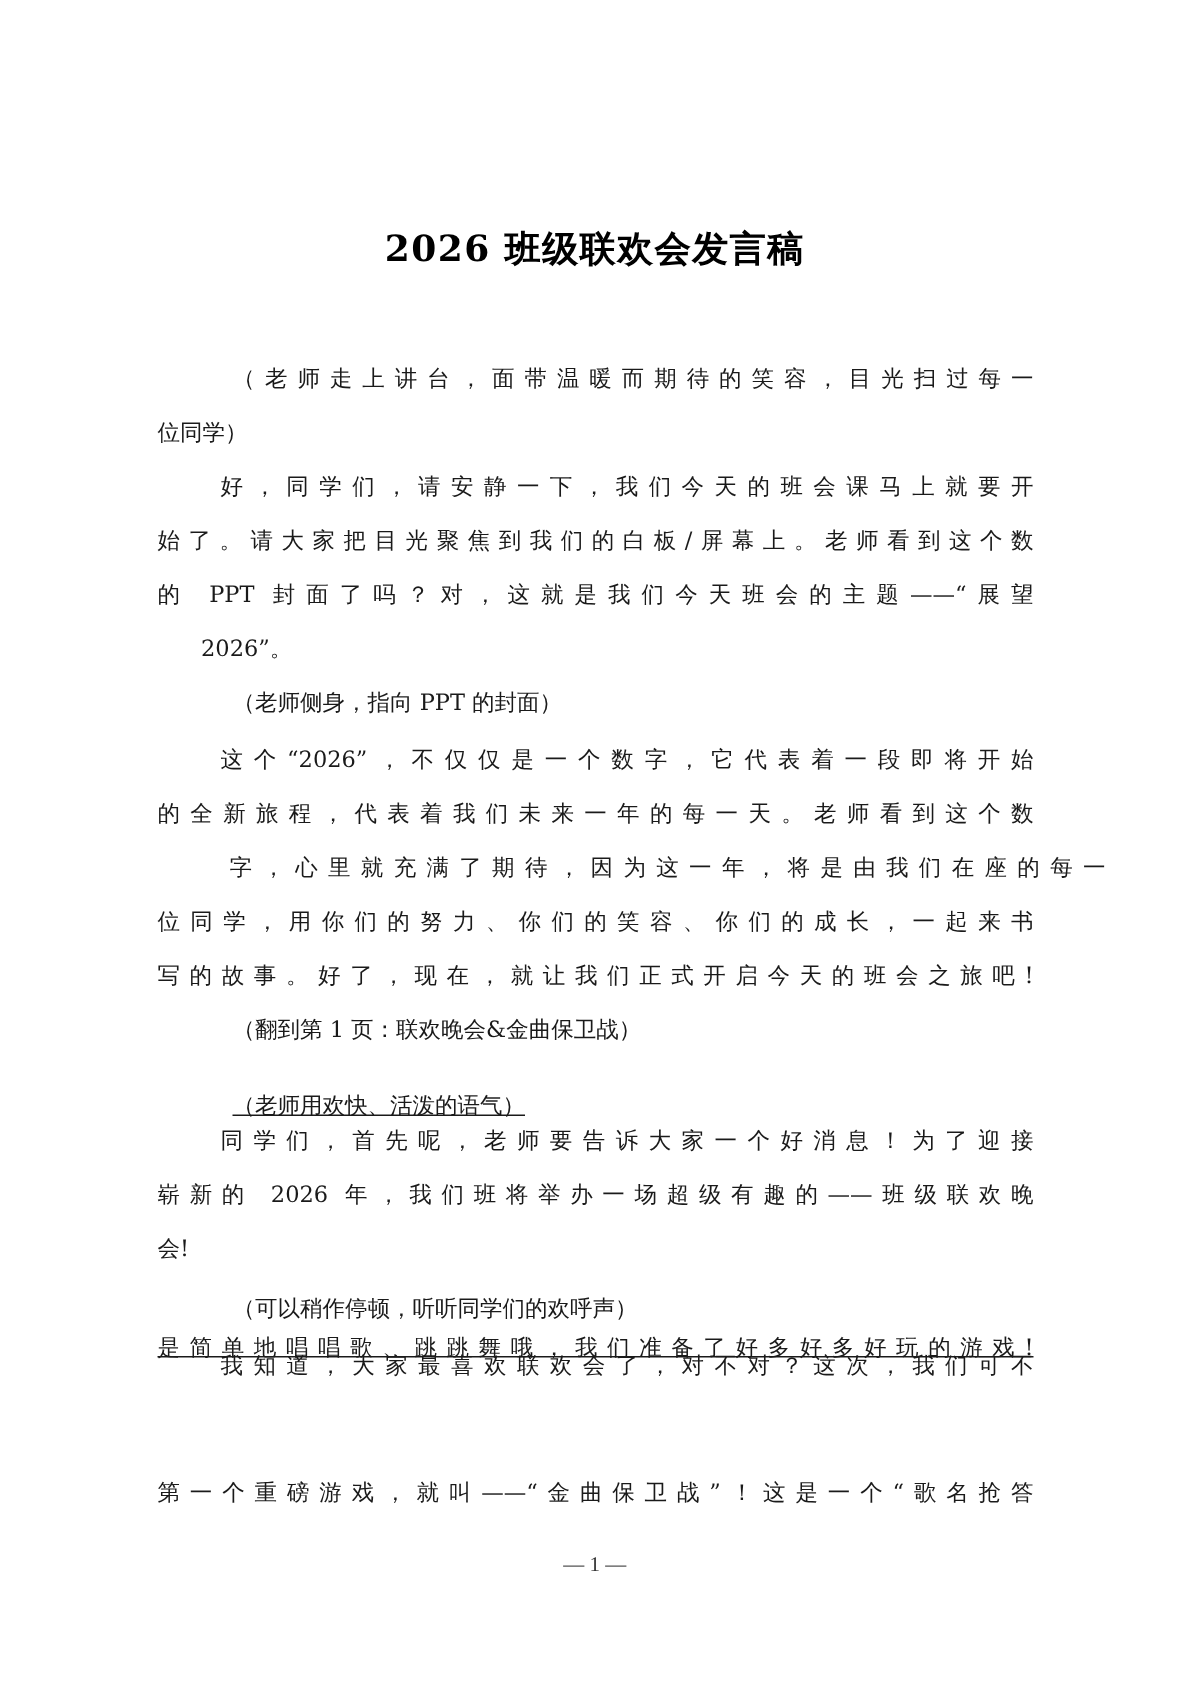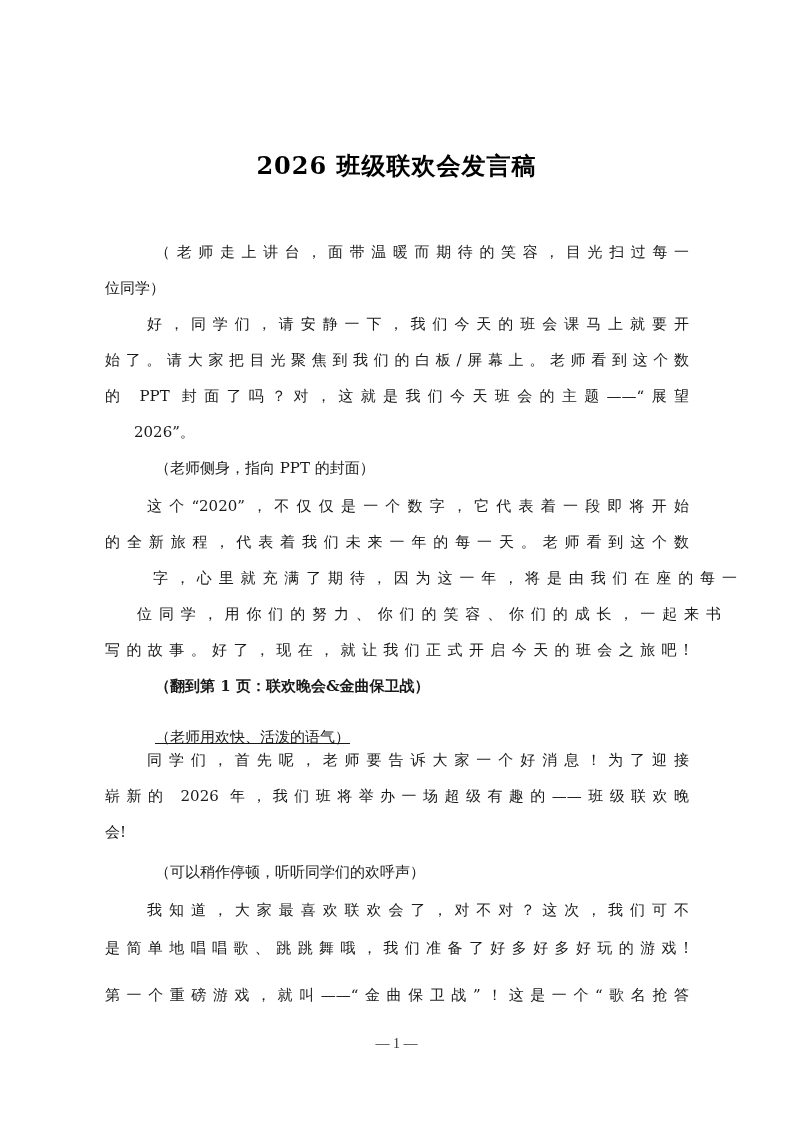--- a/index.html
+++ b/index.html
@@ -27,29 +27,29 @@
 <div>
   <h1 class="title" style="margin:0;">2026 班级联欢会发言稿</h1>
   <div id="body-lines">
       <div class="line" style="top: 237px; left: 155px; width: 534px;">（老师走上讲台，面带温暖而期待的笑容，目光扫过每一</div>
       <div class="line last" style="top: 273px; left: 105px; width: 584px;">位同学）</div>
       <div class="line" style="top: 309px; left: 147px; width: 542px;">好，同学们，请安静一下，我们今天的班会课马上就要开</div>
       <div class="line" style="top: 345px; left: 105px; width: 584px;">始了。请大家把目光聚焦到我们的白板/屏幕上。老师看到这个数</div>
       <div class="line" style="top: 381px; left: 105px; width: 584px;">的 PPT 封面了吗？对，这就是我们今天班会的主题——“展望</div>
       <div class="line last" style="top: 417px; left: 105px; width: 584px; margin-left: 29px;">2026”。</div>
       <div class="line last" style="top: 453px; left: 155px; width: 534px;">（老师侧身，指向 PPT 的封面）</div>
-      <div class="line" style="top: 491px; left: 147px; width: 542px;">这个“2020”，不仅仅是一个数字，它代表着一段即将开始</div>
+      <div class="line" style="top: 491px; left: 147px; width: 542px;">这个“2026”，不仅仅是一个数字，它代表着一段即将开始</div>
       <div class="line" style="top: 527px; left: 105px; width: 584px;">的全新旅程，代表着我们未来一年的每一天。老师看到这个数</div>
       <div class="line" style="top: 563px; left: 105px; width: 584px; margin-left: 48px;">字，心里就充满了期待，因为这一年，将是由我们在座的每一</div>
-      <div class="line" style="top: 599px; left: 105px; width: 584px; margin-left: 32px;">位同学，用你们的努力、你们的笑容、你们的成长，一起来书</div>
+      <div class="line" style="top: 599px; left: 105px; width: 584px;">位同学，用你们的努力、你们的笑容、你们的成长，一起来书</div>
       <div class="line" style="top: 635px; left: 105px; width: 584px;">写的故事。好了，现在，就让我们正式开启今天的班会之旅吧!</div>
-      <div class="line last" style="top: 671px; left: 155px; width: 534px; font-weight: bold;">（翻到第 1 页：联欢晚会&amp;金曲保卫战）</div>
+      <div class="line last" style="top: 671px; left: 155px; width: 534px;">（翻到第 1 页：联欢晚会&amp;金曲保卫战）</div>
       <div class="line last" style="top: 722px; left: 155px; width: 534px; text-decoration: underline;">（老师用欢快、活泼的语气）</div>
       <div class="line" style="top: 745px; left: 147px; width: 542px;">同学们，首先呢，老师要告诉大家一个好消息！为了迎接</div>
       <div class="line" style="top: 781px; left: 105px; width: 584px;">崭新的 2026 年，我们班将举办一场超级有趣的——班级联欢晚</div>
       <div class="line last" style="top: 817px; left: 105px; width: 584px;">会!</div>
       <div class="line last" style="top: 857px; left: 155px; width: 534px;">（可以稍作停顿，听听同学们的欢呼声）</div>
       <div class="line" style="top: 895px; left: 147px; width: 542px;">我知道，大家最喜欢联欢会了，对不对？这次，我们可不</div>
-      <div class="line" style="top: 933px; left: 105px; width: 584px;">是简单地唱唱歌、跳跳舞哦，我们准备了好多好多好玩的游戏!</div>
+      <div class="line" style="top: 883px; left: 105px; width: 584px; text-decoration: underline;">是简单地唱唱歌、跳跳舞哦，我们准备了好多好多好玩的游戏!</div>
       <div class="line" style="top: 967px; left: 105px; width: 584px; margin-top: 13px;">第一个重磅游戏，就叫——“金曲保卫战”！这是一个“歌名抢答</div>
     </div>
   <div class="page-num">— 1 —</div>
 </div>
 
 </body></html>

